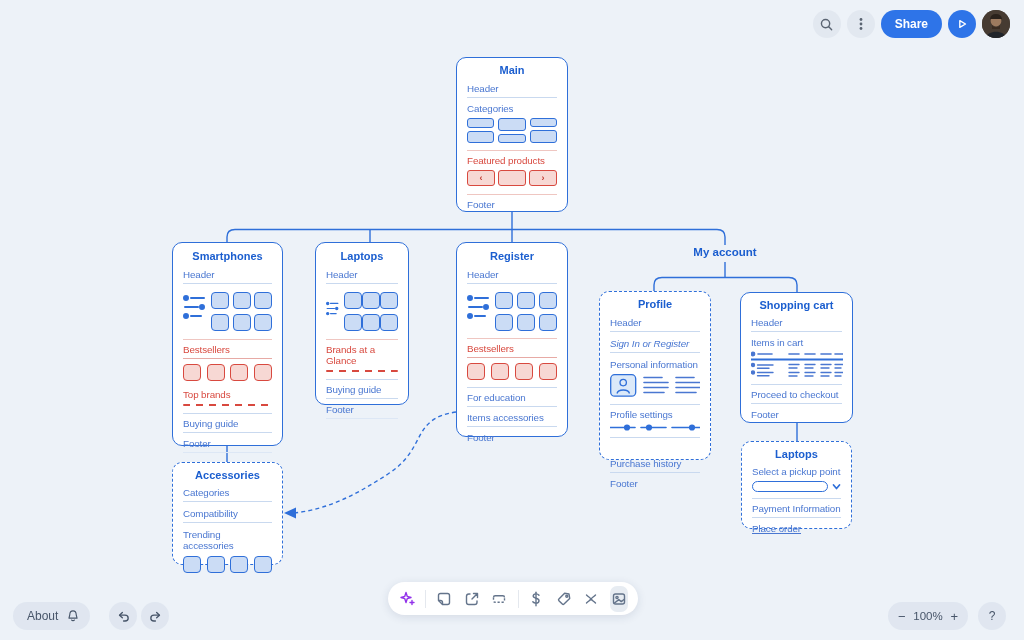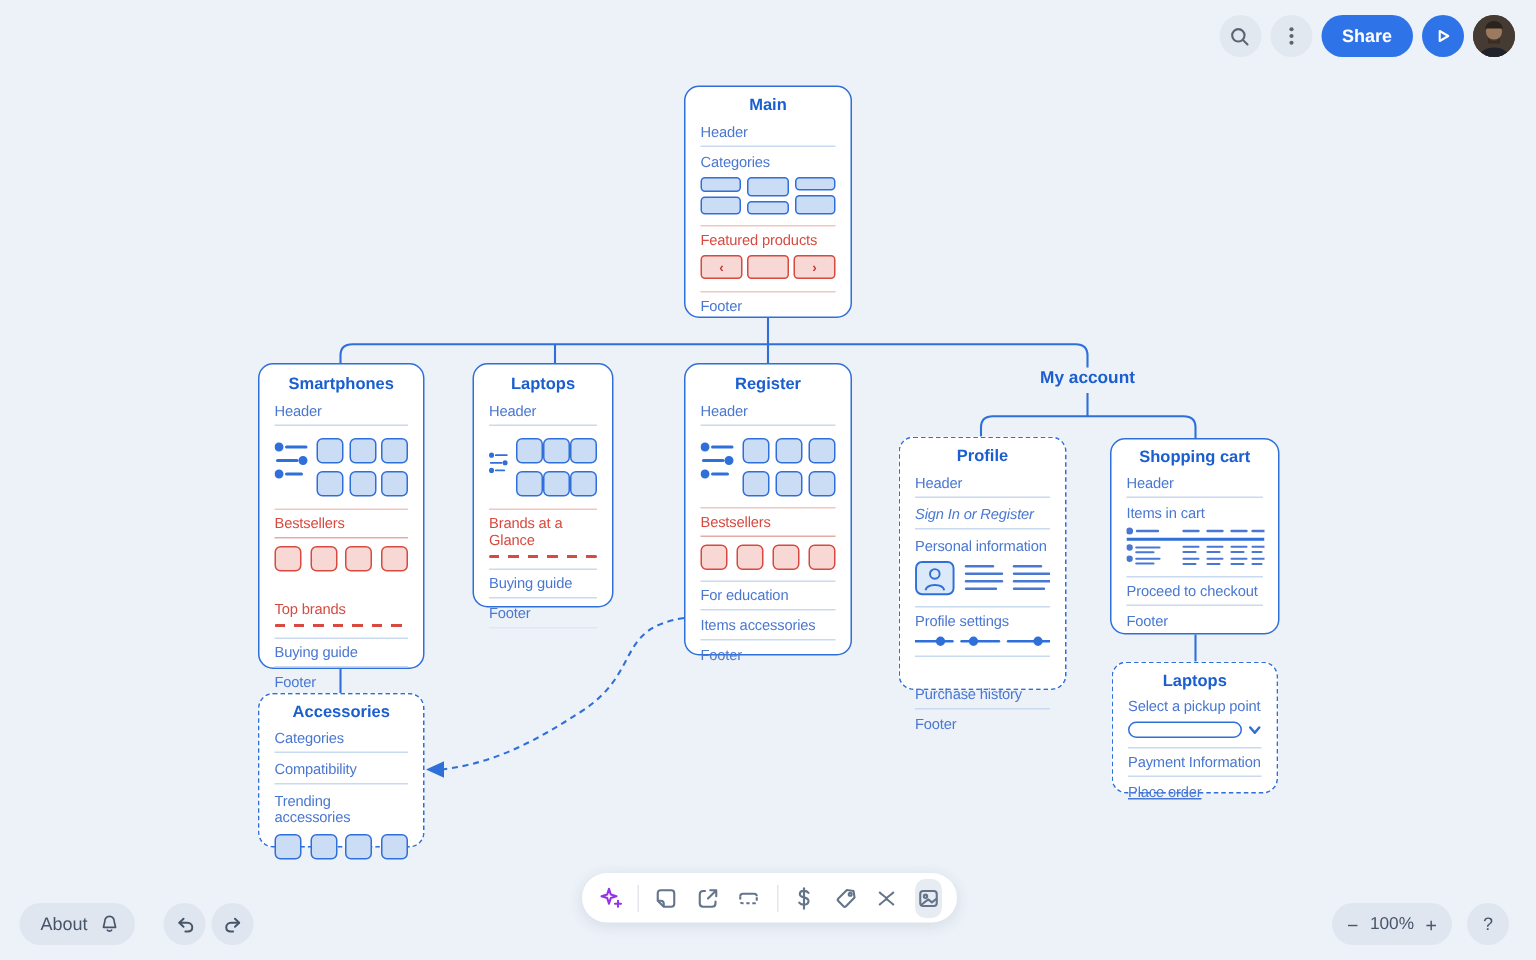--- a/index.html
+++ b/index.html
@@ -166,21 +166,21 @@
     </div>
   </div>
   <div class="div-p" style="margin-top:8px;"></div>
   <div class="lbl red red-u" style="margin-top:4px;">Bestsellers</div>
   <div class="sqrow" style="margin-top:5px;">
     <div class="sq r"></div>
       <div class="sq r"></div>
       <div class="sq r"></div>
       <div class="sq r"></div>
   </div>
-  <div class="lbl red" style="margin-top:20px;">Top brands</div>
+  <div class="lbl red" style="margin-top:8px;">Top brands</div>
   <div class="red-dash" style="margin-top:4px;"></div>
   <div class="div-b" style="margin-top:7px;"></div>
   <div class="lbl u" style="margin-top:4px;">Buying guide</div>
   <div class="lbl u-faint" style="margin-top:5px;">Footer</div>
 </div>
 
 <div class="node" style="left:315px; top:242px; width:94px; height:163px;">
   <div class="node-title">Laptops</div>
   <div class="lbl u" style="margin-top:7px;">Header</div>
   <div class="gridrow" style="margin-top:8px;">

